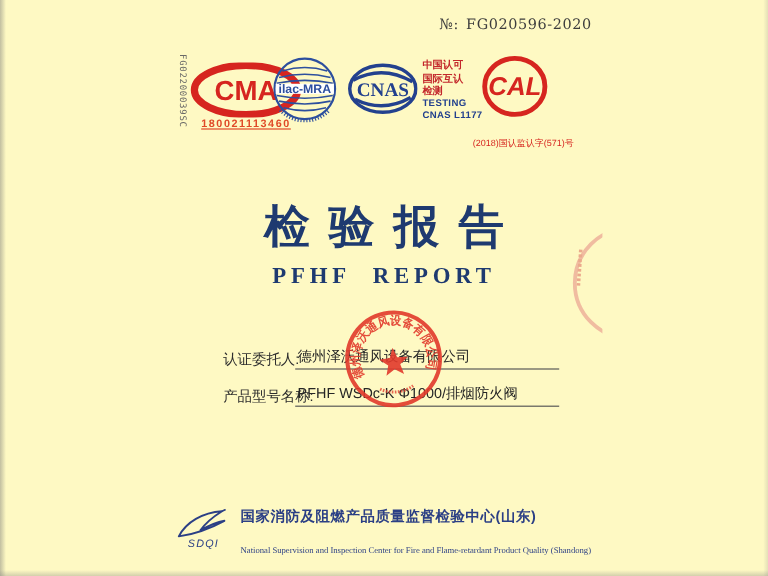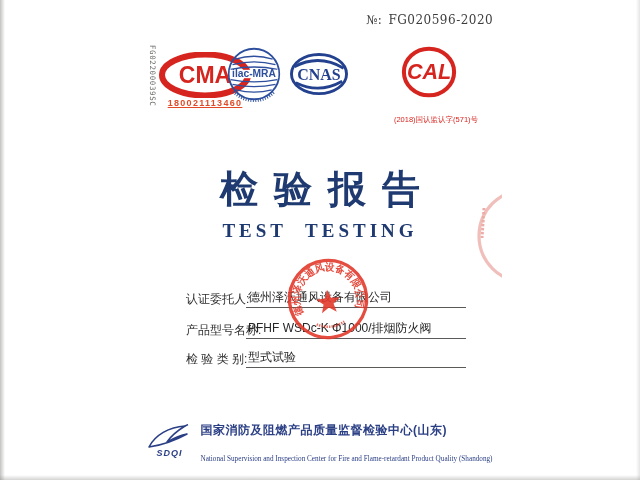--- a/index.html
+++ b/index.html
@@ -1,17 +1,17 @@
 <!DOCTYPE html>
 <html><head>
 <meta charset="utf-8">
 <style>
   html,body{margin:0;padding:0;background:#e8e8e6;}
   .stage{width:640px;height:480px;position:relative;overflow:hidden;
-         background:#ffffff;font-family:"Liberation Sans",sans-serif;}
+         background:#fef9c3;font-family:"Liberation Sans",sans-serif;}
   
   .edge-left{position:absolute;left:0;top:0;width:5px;height:480px;
     background:linear-gradient(90deg,rgba(120,120,118,.45),rgba(120,120,118,0));}
   .edge-bottom{position:absolute;left:0;bottom:0;width:640px;height:5px;
     background:linear-gradient(0deg,rgba(130,130,128,.35),rgba(130,130,128,0));}
   .edge-right{position:absolute;right:0;top:0;width:4px;height:480px;
     background:linear-gradient(270deg,rgba(150,150,148,.25),rgba(150,150,148,0));}
 
   .report-no{position:absolute;left:366px;top:13px;font-family:"DejaVu Serif",serif;
     font-size:12px;color:#3d3d3d;letter-spacing:.5px;}
@@ -42,21 +42,21 @@
     color:#262626;padding:0 0 1px 2px;white-space:nowrap;overflow:hidden;}
   .r1{top:289px;} .r2{top:320px;} .r3{top:349px;}
 
   .seal-main{position:absolute;left:286px;top:257px;width:84px;height:84px;
     opacity:.9;transform:rotate(-6deg);}
   .seal-ghost{position:absolute;left:468px;top:186px;width:34px;height:102px;opacity:.55;}
 
   .footer{position:absolute;left:0;top:422px;width:640px;display:flex;
     justify-content:center;align-items:flex-start;gap:9px;}
   .flogo{display:flex;flex-direction:column;align-items:center;margin-top:2px;}
-  .flogo .sdqi{font-size:9px;font-weight:bold;font-style:italic;color:#2b3f85;
+  .flogo .sdqi{font-size:9px;font-weight:normal;font-style:italic;color:#2b3f85;
     letter-spacing:1px;margin-top:-2px;}
   .forg .cn{font-size:12px;font-weight:bold;color:#2b3f85;letter-spacing:.5px;}
   .forg .en{font-size:7.2px;color:#2b3f85;margin-top:16px;text-align:right;
     font-family:"Liberation Serif",serif;}
 </style>
 </head>
 <body>
 
 <div class="stage">
   <div class="edge-left"></div>
@@ -89,41 +89,44 @@
     <rect x="4" y="25.5" width="52" height="9" fill="#ffffff"></rect>
     <text x="30" y="33.5" text-anchor="middle" font-size="11" font-weight="bold" fill="#2d4f9e" font-family="Liberation Sans, sans-serif">ilac-MRA</text>
   </svg>
 
   <svg class="badge" style="left:290px;top:52px" width="58" height="44" viewBox="0 0 80 60">
     <ellipse cx="40" cy="30" rx="38" ry="27" fill="none" stroke="#23418e" stroke-width="4"></ellipse>
     <path d="M6 20 Q40 2 74 22" fill="none" stroke="#23418e" stroke-width="4"></path>
     <path d="M8 42 Q40 58 72 40" fill="none" stroke="#23418e" stroke-width="4"></path>
     <text x="40" y="38" text-anchor="middle" font-size="22" font-weight="900" fill="#23418e" font-family="Liberation Serif, serif">CNAS</text>
   </svg>
+  <div class="cnas-txt">
+    <div class="cn">中国认可</div>
+    <div class="cn">国际互认</div>
+    <div class="cn">检测</div>
+    <div class="en">TESTING</div>
+    <div class="en">CNAS L1177</div>
+  </div>
 
   <svg class="badge" style="left:400px;top:46px" width="58" height="52" viewBox="0 0 64 58">
     <ellipse cx="32" cy="29" rx="28" ry="26" fill="none" stroke="#d6251f" stroke-width="4.5"></ellipse>
     <text x="32" y="37" text-anchor="middle" font-size="24" font-weight="900" font-style="italic" fill="#d6251f" font-family="Liberation Sans, sans-serif">CAL</text>
   </svg>
   <div class="cal-cap">(2018)国认监认字(571)号</div>
 
   <div class="title-cn">检验报告</div>
-  <div class="title-en">TEST TESTING</div>
+  <div class="title-en">PFHF REPORT</div>
 
   <div class="frow r1">
     <div class="flabel">认证委托人:</div>
     <div class="fvalue">德州泽沃通风设备有限公司</div>
   </div>
   <div class="frow r2">
     <div class="flabel">产品型号名称:</div>
     <div class="fvalue">PFHF WSDc-K Φ1000/排烟防火阀</div>
-  </div>
-  <div class="frow r3">
-    <div class="flabel">检 验 类 别:</div>
-    <div class="fvalue">型式试验</div>
   </div>
 
   <svg class="seal-main" viewBox="0 0 100 100">
     <circle cx="50" cy="50" r="46" fill="none" stroke="#e23a2c" stroke-width="4"></circle>
     <path id="sealArc" d="M 19.2 64.4 A 34 34 0 1 1 80.8 64.4" fill="none" stroke="none"></path>
     <text font-size="12" font-weight="bold" fill="#e23a2c" font-family="Liberation Sans, sans-serif">
       <textPath href="#sealArc" startOffset="0" textLength="136" lengthAdjust="spacingAndGlyphs">德州泽沃通风设备有限公司</textPath>
     </text>
     <polygon transform="translate(50,54)" points="0,-15 3.7,-5.1 14.3,-4.6 6,2 8.8,12.1 0,6.3 -8.8,12.1 -6,2 -14.3,-4.6 -3.7,-5.1" fill="#e23a2c"></polygon>
     <path d="M 33.5 78.6 A 33 33 0 0 0 66.5 78.6" fill="none" stroke="#e23a2c" stroke-width="3" stroke-dasharray="1.6,1.4" opacity=".85"></path>

